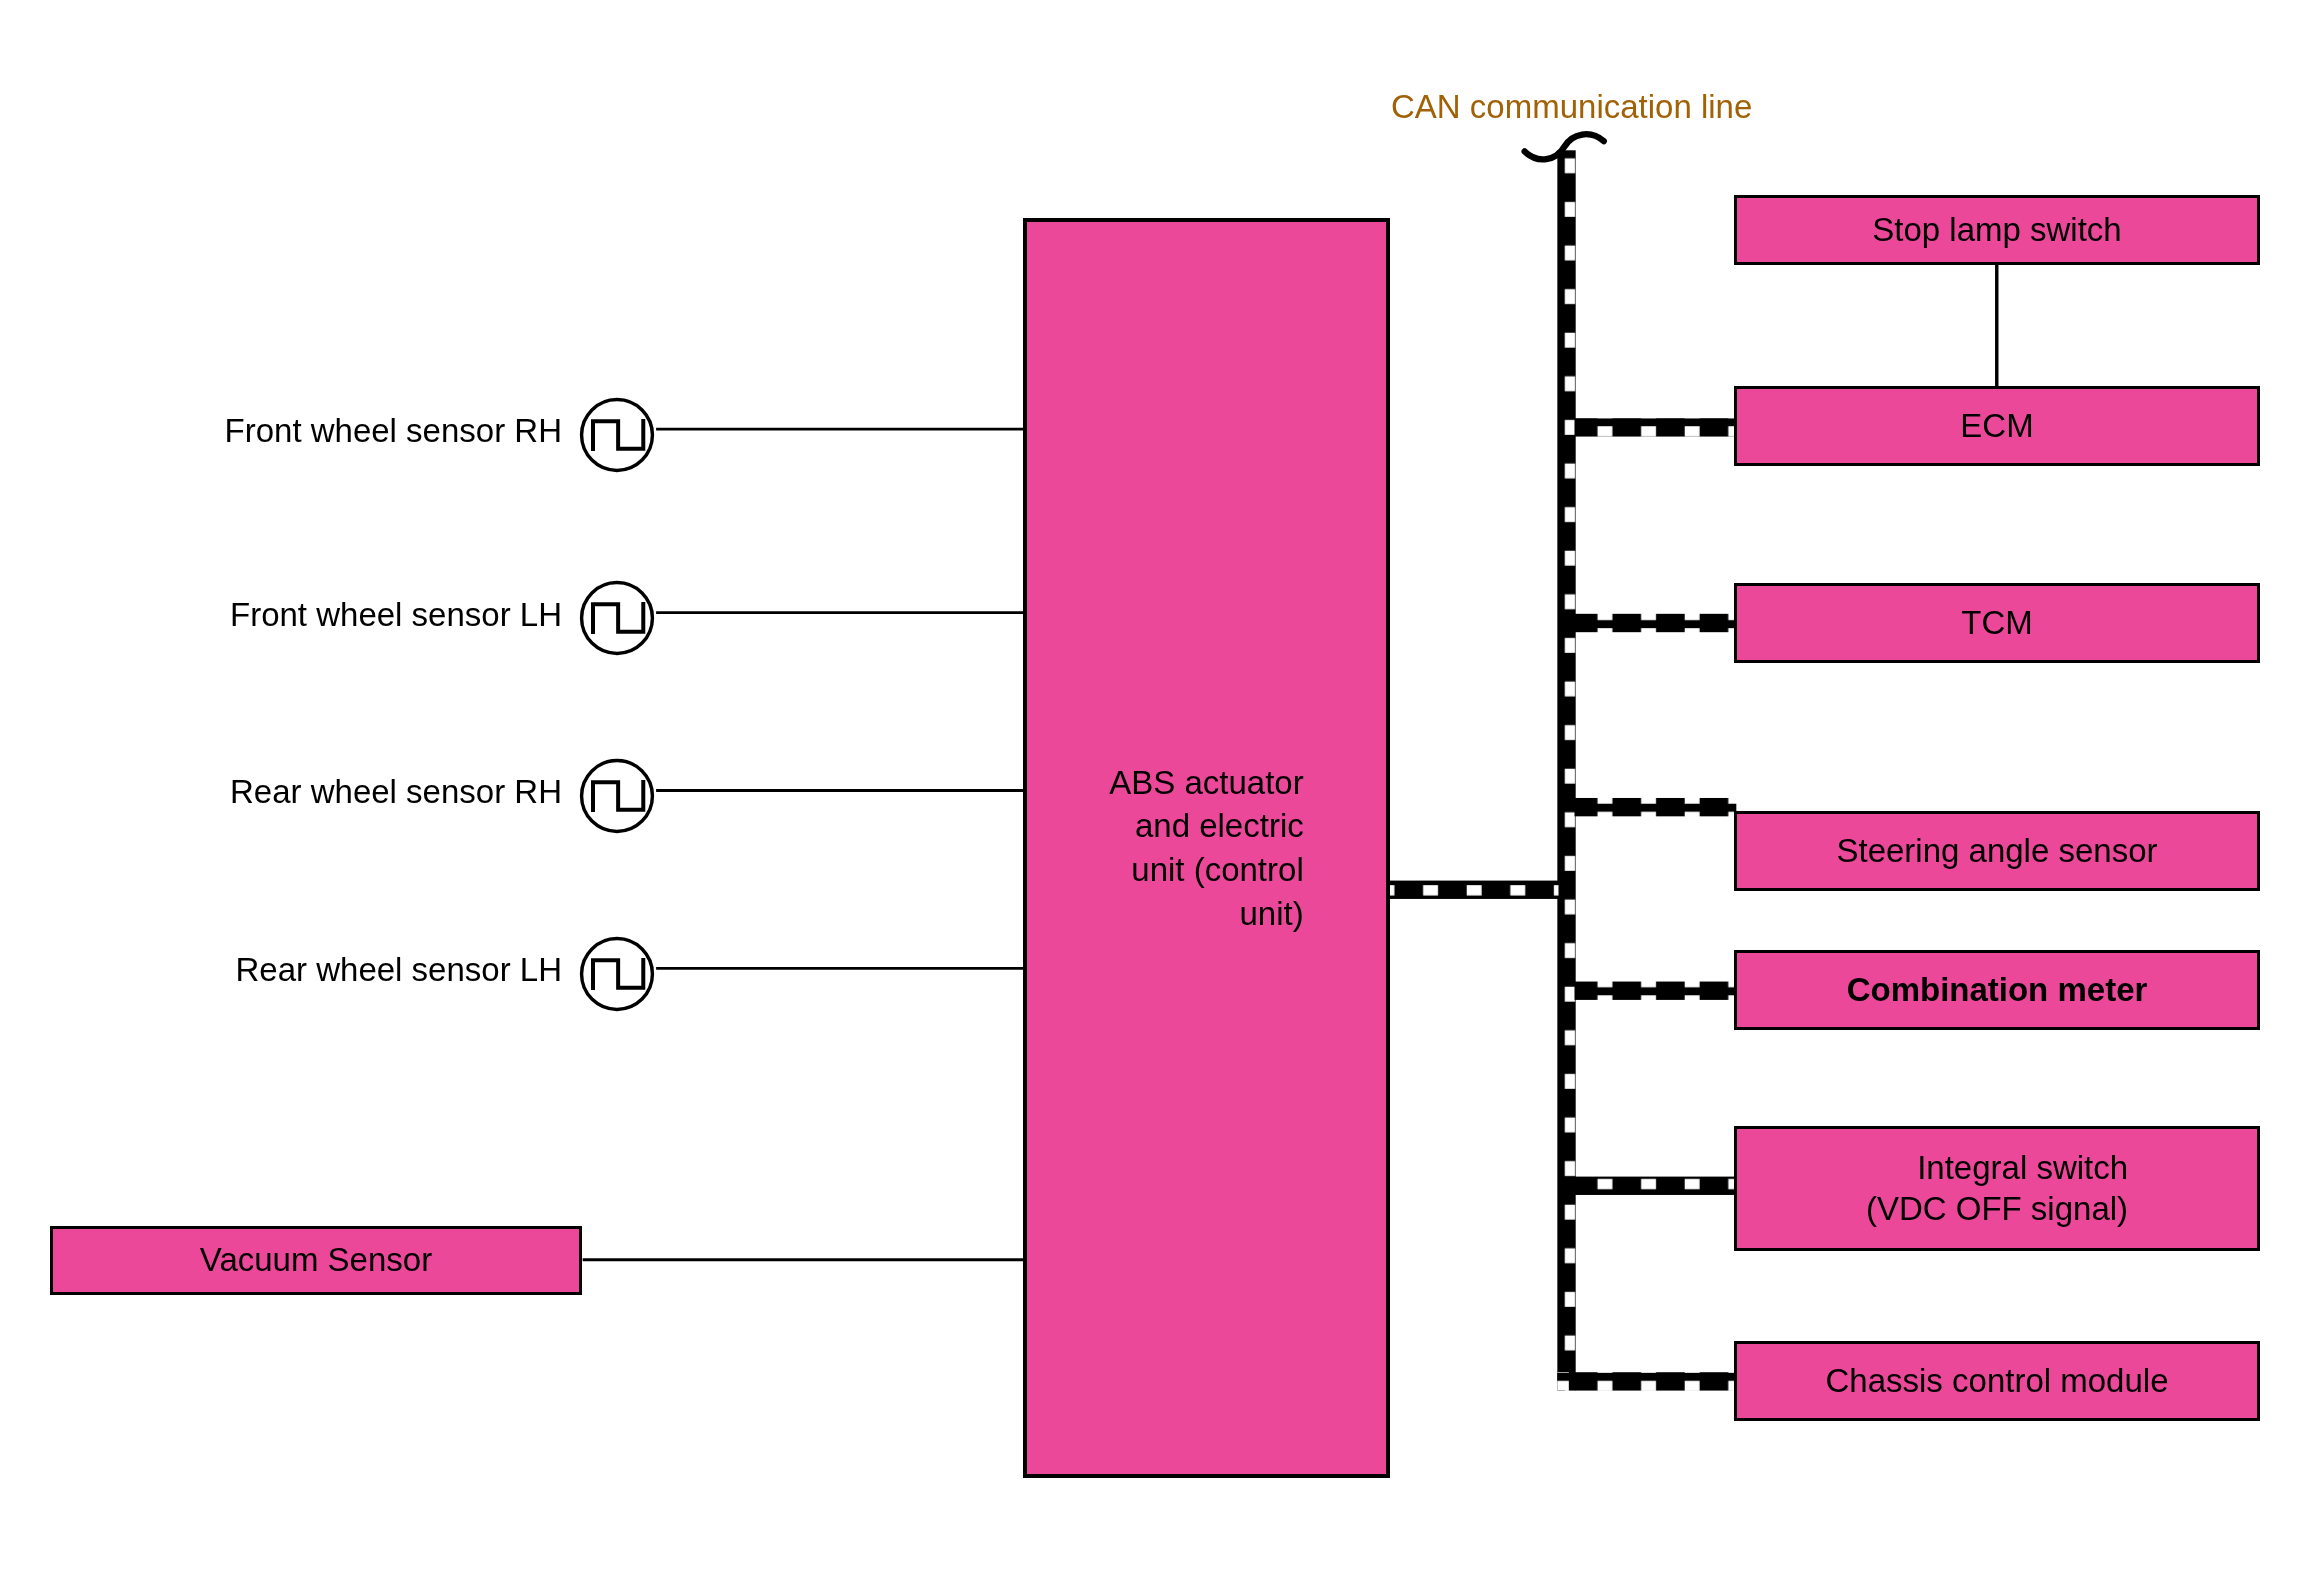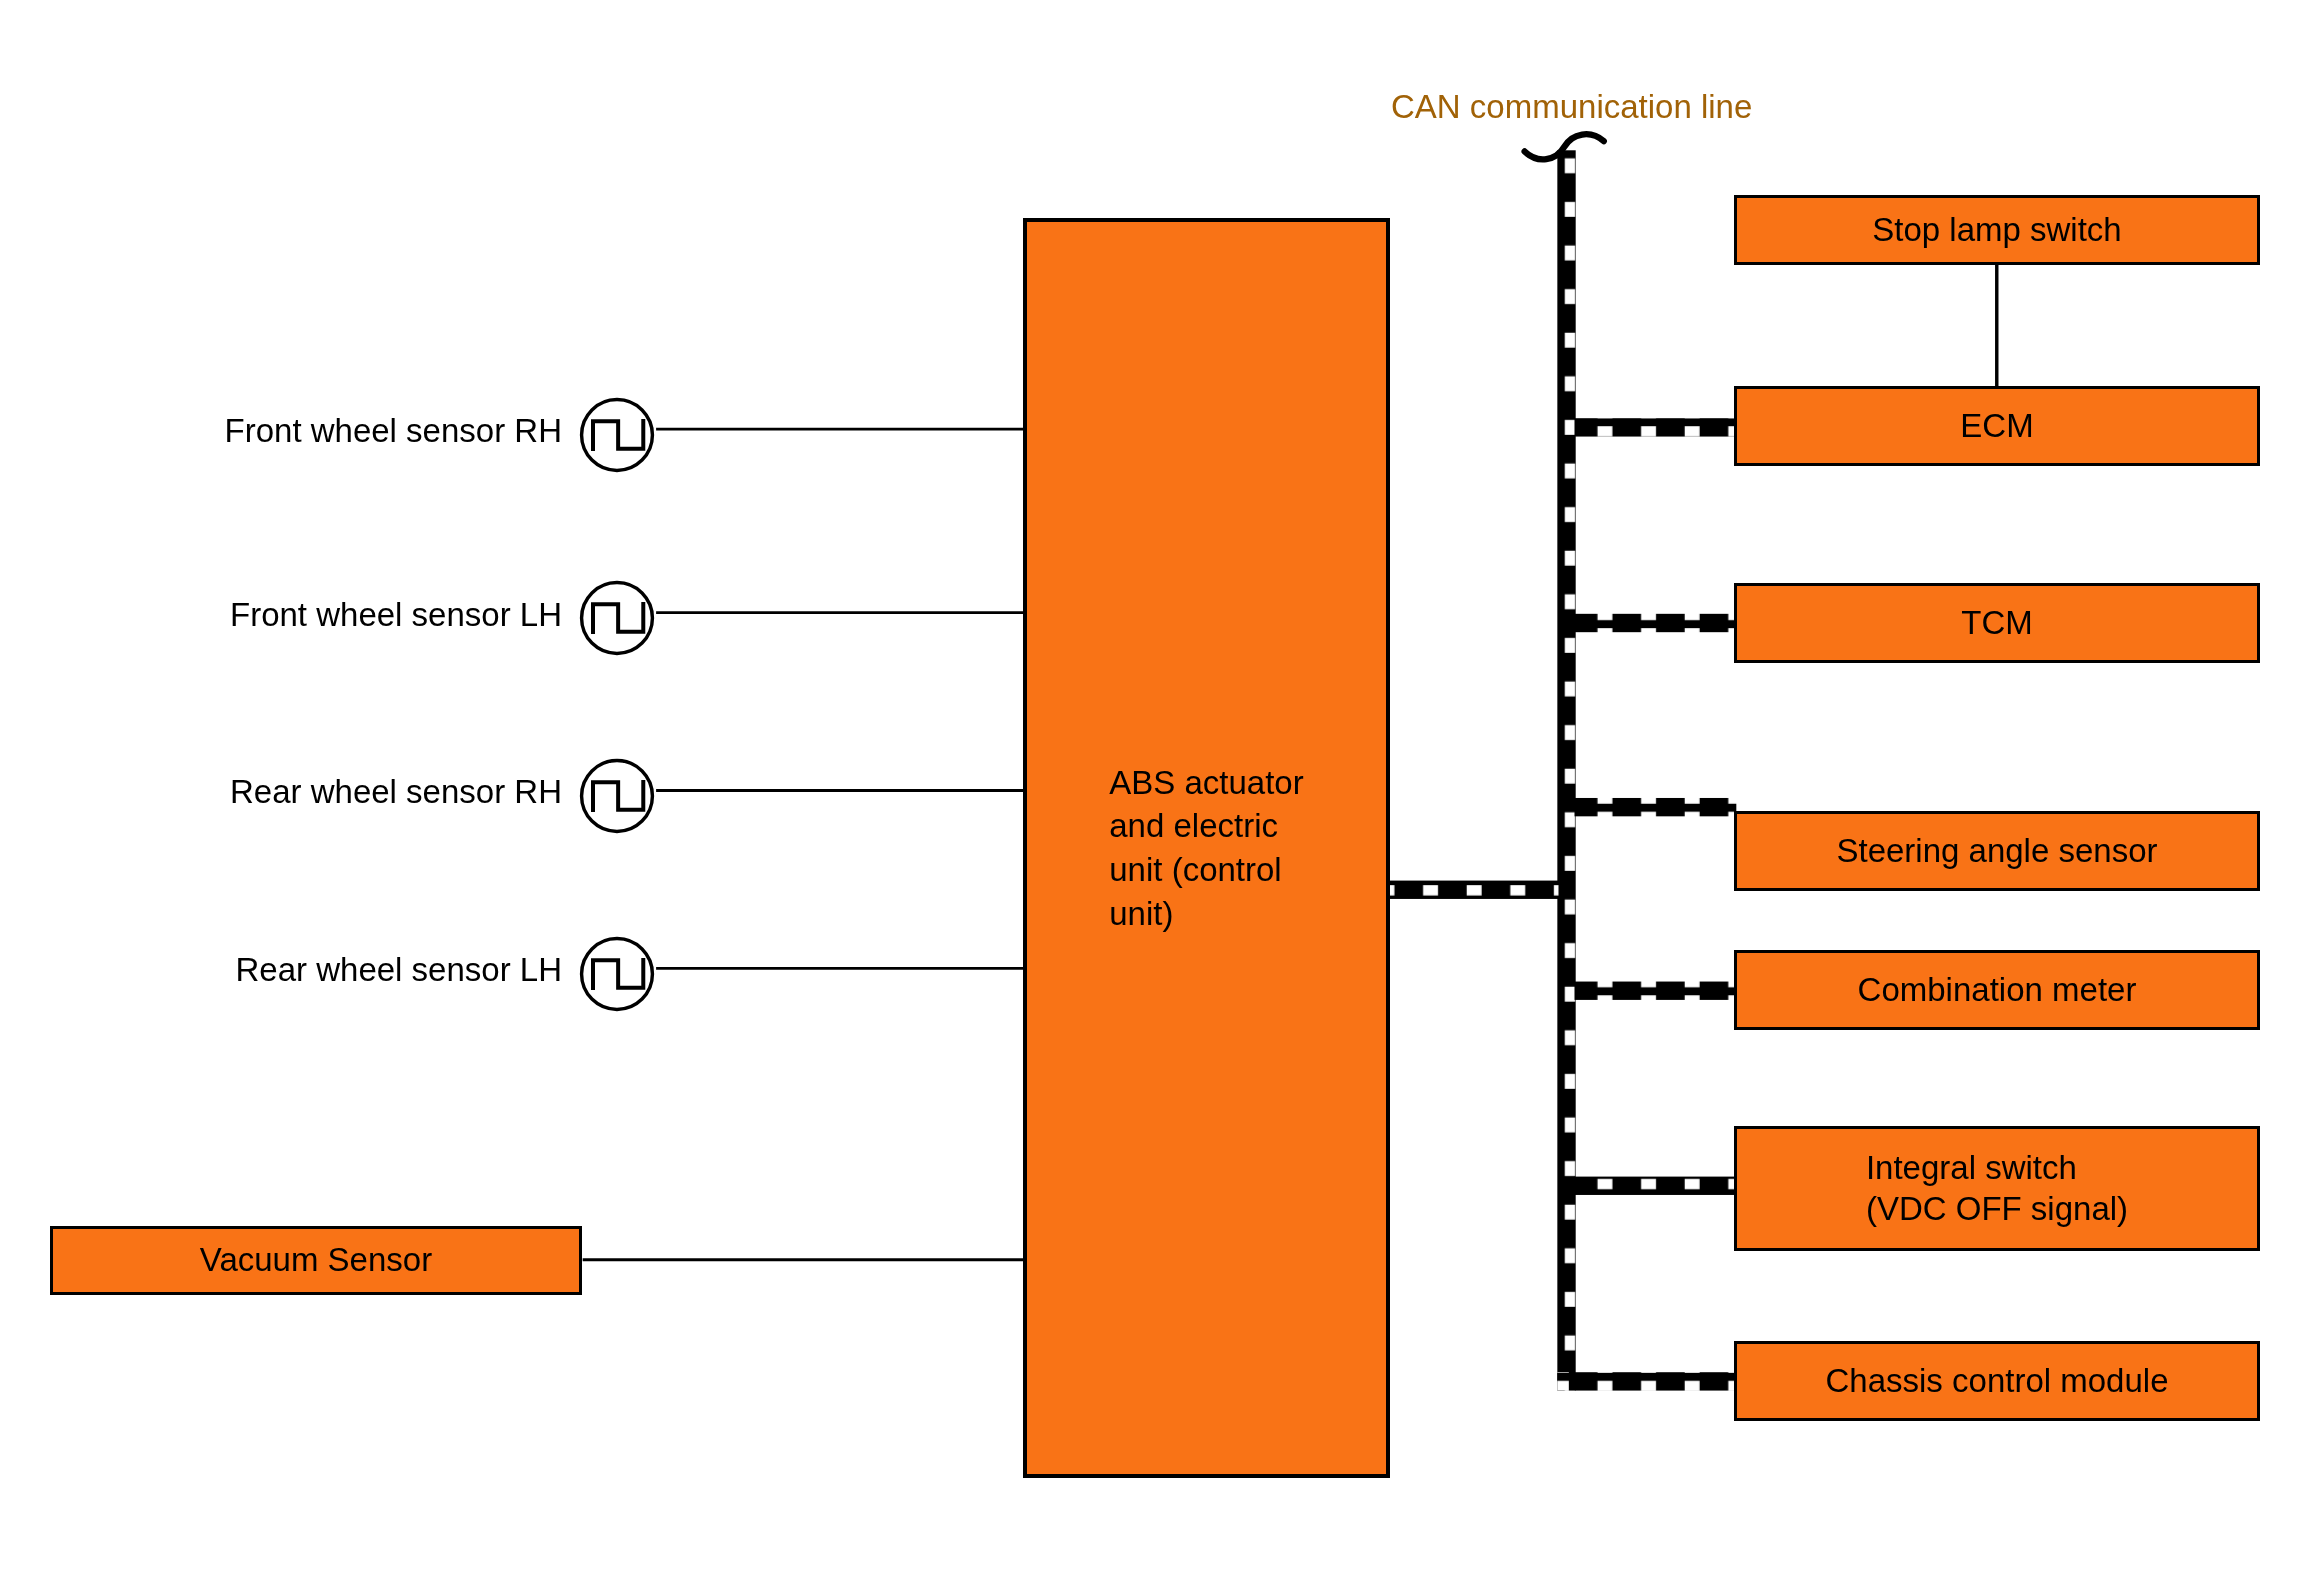--- a/index.html
+++ b/index.html
@@ -21,25 +21,25 @@
     position: absolute;
     top: 0;
     left: 0;
     width: 2319px;
     height: 1573px;
   }
   .node-box {
     position: absolute;
     box-sizing: border-box;
     border: 3.4px solid #000000;
-    background: #f97316;
+    background: #ec4899;
     display: flex;
     align-items: center;
     justify-content: center;
-    text-align: left;
+    text-align: right;
     line-height: 1.28;
     color: #000000;
     font-size: 33px;
   }
   .node-box.tall-label {
     line-height: 1.22;
   }
   .abs-box {
     border-width: 4px;
     font-size: 33px;
@@ -139,21 +139,21 @@
   <div class="bus-label" style="left:1391px; top:88px;">CAN communication line</div>
 
   <div class="node-box" style="left:1734px; top:195px; width:526px; height:70px;">Stop lamp switch</div>
 
   <div class="node-box" style="left:1734px; top:386px; width:526px; height:80px;">ECM</div>
 
   <div class="node-box" style="left:1734px; top:583px; width:526px; height:80px;">TCM</div>
 
   <div class="node-box" style="left:1734px; top:767px; width:526px; height:80px;margin-top:44px;">Steering angle sensor</div>
 
-  <div class="node-box" style="left:1734px; top:950px; width:526px; height:80px;">Combination meter</div>
+  <div class="node-box" style="left:1734px; top:950px; width:526px; height:80px;font-weight:bold;">Combination meter</div>
 
   <div class="node-box tall-label" style="left:1734px; top:1126px; width:526px; height:125px;">
     <div>
       <div>Integral switch</div>
       <div>(VDC OFF signal)</div>
     </div>
   </div>
 
   <div class="node-box" style="left:1734px; top:1341px; width:526px; height:80px;">Chassis control module</div>
 

